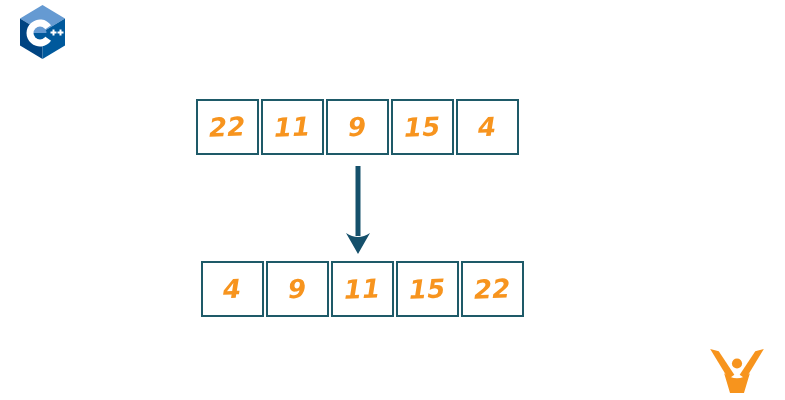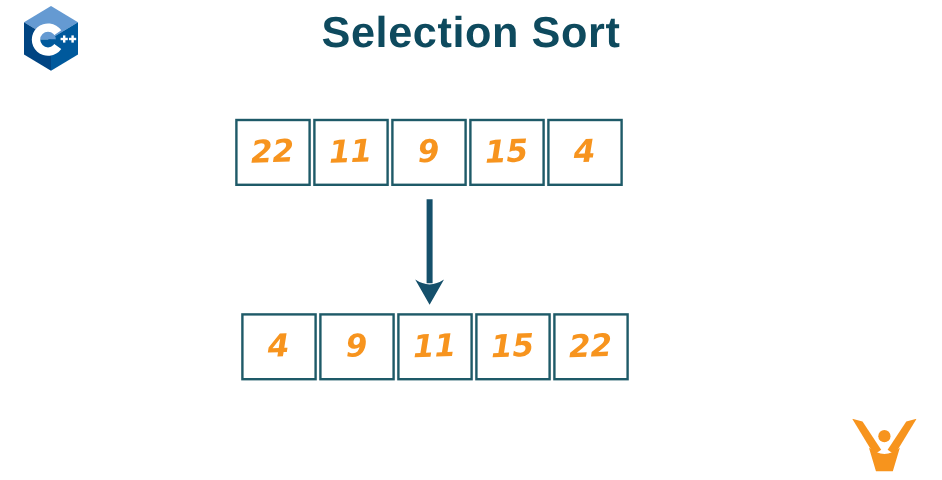--- a/index.html
+++ b/index.html
@@ -87,21 +87,20 @@
       <path d="M67.1,42.5 A27,27 0 1 0 67.1,73.5 L45,58 Z" fill="#ffffff"></path>
       <path d="M32,58 A13,13 0 0 1 58,58 Z" fill="#659AD2"></path>
       <path d="M58,58 A13,13 0 0 1 32,58 Z" fill="#00599C"></path>
       <rect x="66" y="55" width="12" height="4" fill="#ffffff"></rect>
       <rect x="70" y="51" width="4" height="12" fill="#ffffff"></rect>
       <rect x="80" y="55" width="12" height="4" fill="#ffffff"></rect>
       <rect x="84" y="51" width="4" height="12" fill="#ffffff"></rect>
     </svg>
   </div>
 
-  <h1 class="title">Selection Sort</h1>
 
   <div class="array array-top">
     <div class="cell">
       <span>22</span>
     </div>
     <div class="cell">
       <span>11</span>
     </div>
     <div class="cell">
       <span>9</span>

